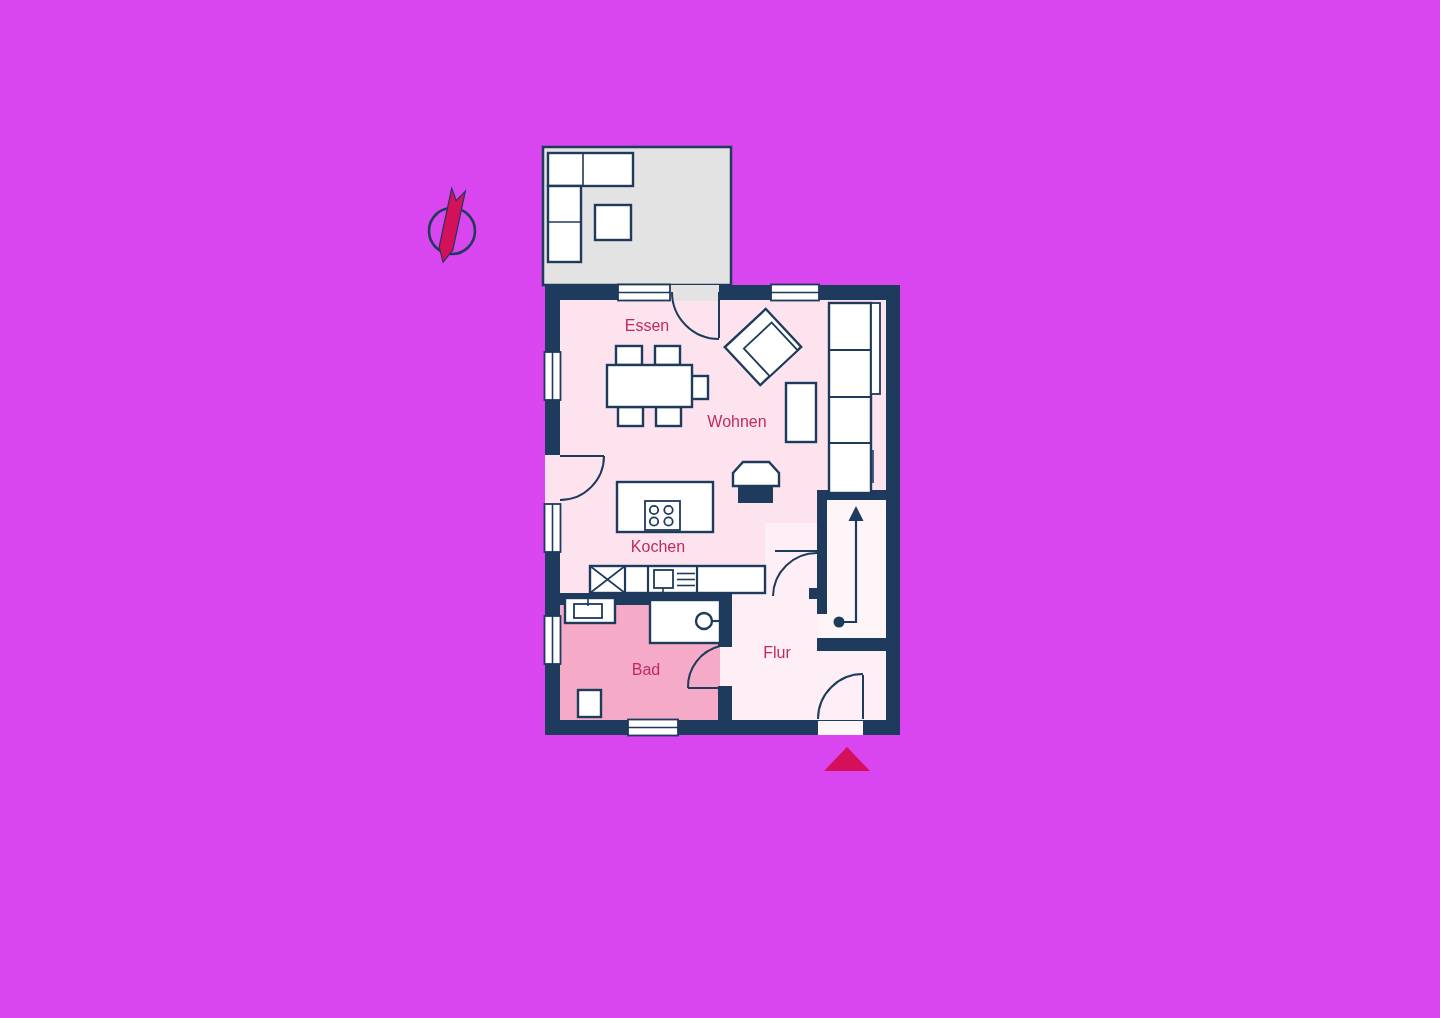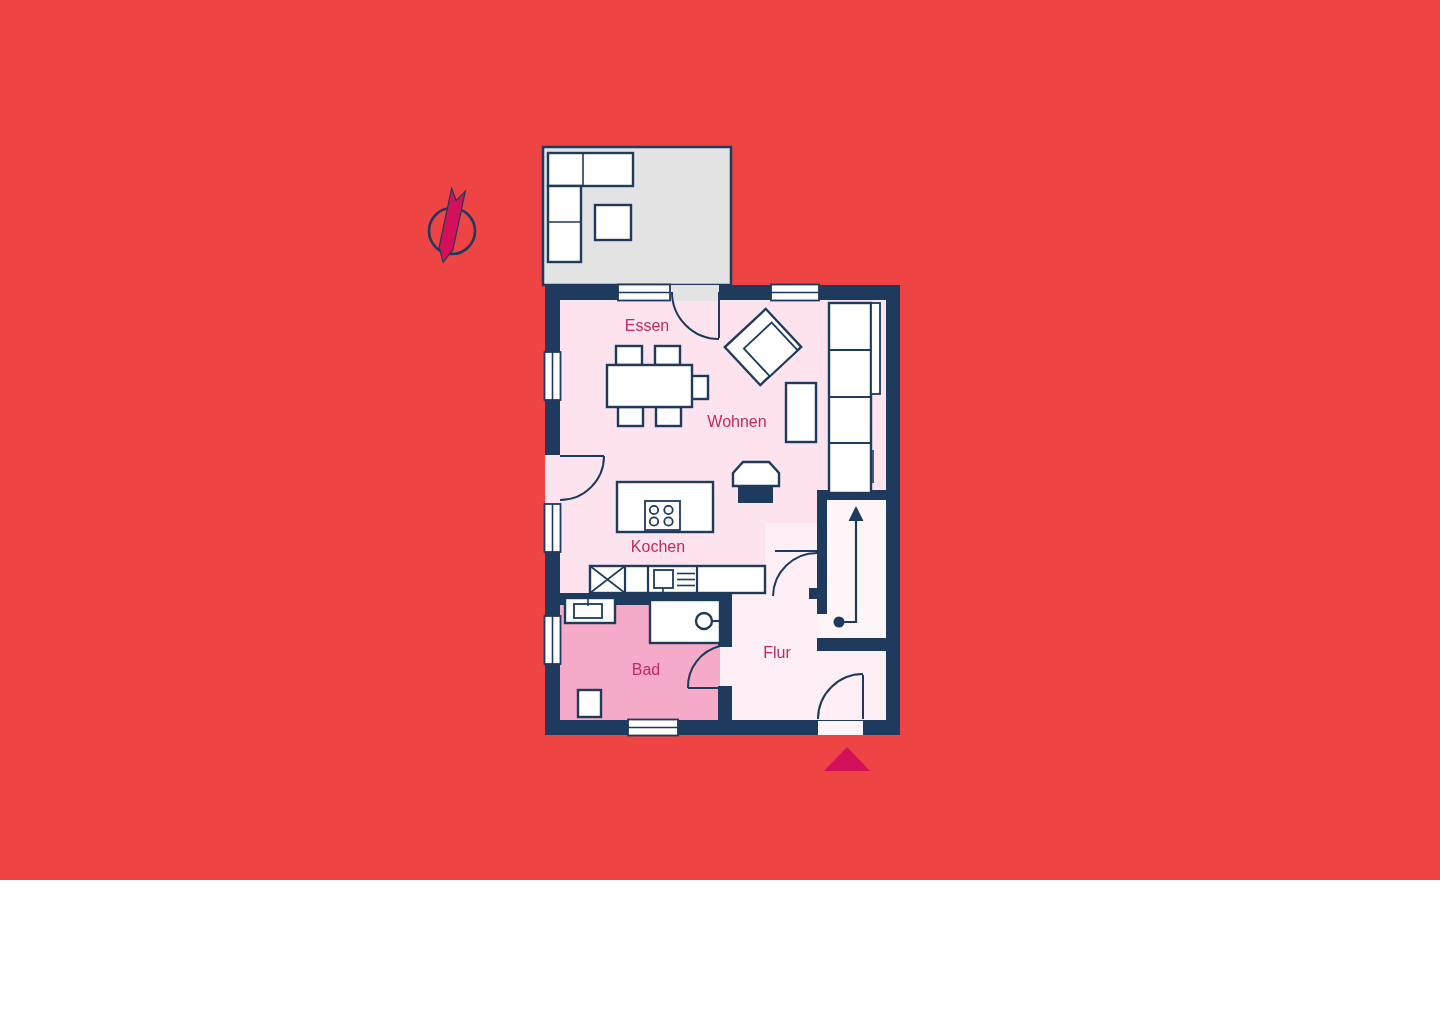--- a/index.html
+++ b/index.html
@@ -1,16 +1,16 @@
 <!DOCTYPE html>
 <html style="--c-wall: #1e3a5c; --c-accent: #d5105a; --c-label: #c22960; --c-room_main: #fce3ee; --c-room_bad: #f5aac8; --c-room_flur: #fdeff5; --c-room_stair: #fdf5f8; --c-terrace: #e4e3e3;"><head>
 <meta charset="utf-8">
 <style>
   html,body{margin:0;padding:0;background:#ffffff;}
-  .stage{position:relative;width:1440px;height:880px;background:#ef4444;overflow:hidden;
+  .stage{position:relative;width:1440px;height:1018px;background:#d946ef;overflow:hidden;
          font-family:"Liberation Sans",sans-serif;}
   svg{position:absolute;left:0;top:0;}
   .wall{fill:var(--c-wall);}
   .terrace{fill:var(--c-terrace);stroke:var(--c-wall);stroke-width:2.5;}
   .room-main{fill:var(--c-room_main);}
   .room-bad{fill:var(--c-room_bad);}
   .room-flur{fill:var(--c-room_flur);}
   .room-stair{fill:var(--c-room_stair);}
   .furn{fill:#ffffff;stroke:var(--c-wall);stroke-width:2.4;stroke-linejoin:miter;}
   .furn-thin{fill:#ffffff;stroke:var(--c-wall);stroke-width:1.8;}

